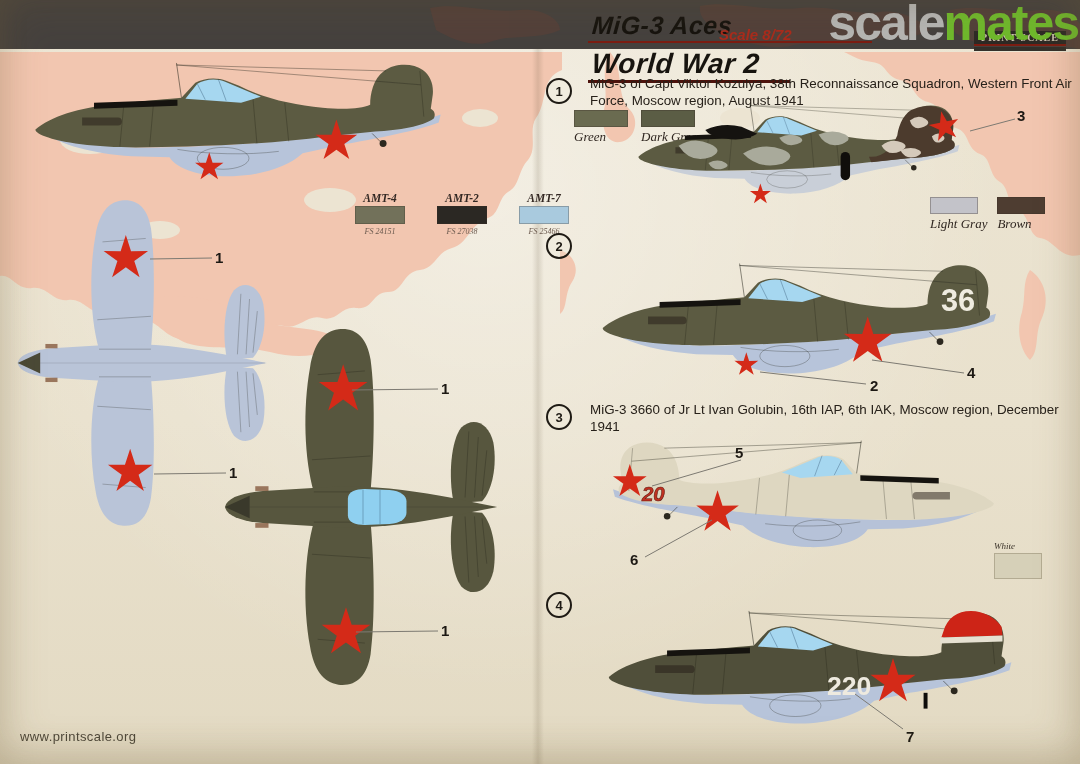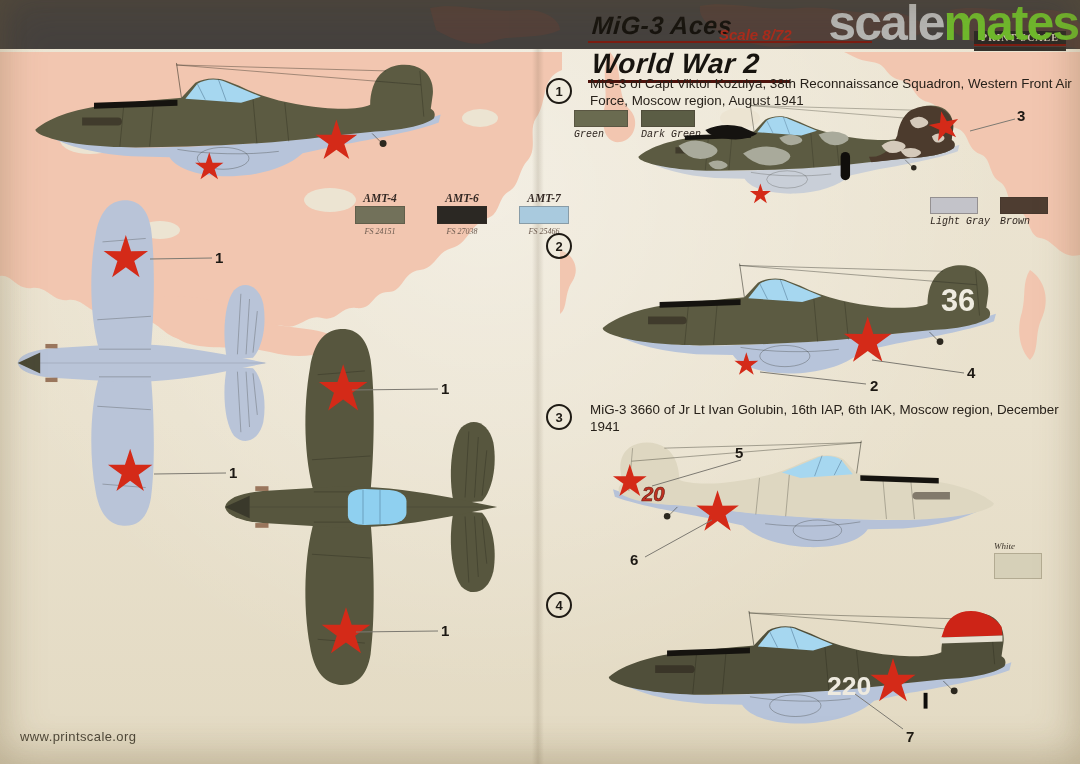--- a/index.html
+++ b/index.html
@@ -34,21 +34,21 @@
   
   .circ{width:22px;height:22px;border:2px solid #1e1a14;border-radius:50%;z-index:12;
     font-size:13px;font-weight:bold;color:#1e1a14;display:flex;align-items:center;justify-content:center;
     background:rgba(240,234,218,.25);}
   .etext{width:486px;z-index:12;font-size:13.4px;line-height:1.24;color:#27211a;}
   .etext b{font-weight:normal;}
   
   .swrow{display:flex;gap:13px;z-index:12;}
   .swcol{text-align:left;}
   .sw{width:52px;height:15px;border:1px solid rgba(60,50,40,.35);}
-  .swlab{font-family:Liberation Mono, monospace;font-style:italic;font-size:10px;color:#2f2620;margin-top:2px;}
+  .swlab{font-family:Liberation Serif, serif;font-style:italic;font-size:13px;color:#2f2620;margin-top:2px;}
   .amt{display:flex;gap:14px;z-index:12;}
   .amtcol{width:68px;text-align:center;}
   .amtname{font-family:"Liberation Serif",serif;font-weight:bold;font-style:italic;font-size:11.5px;color:#332823;}
   .amtsw{width:48px;height:16px;margin:2px auto 0;border:1px solid rgba(60,50,40,.3);}
   .amtfs{font-family:"Liberation Serif",serif;font-style:italic;font-size:8px;color:#6b5a4e;margin-top:3px;}
   .whitecol{z-index:12;}
   .whitelab{font-family:"Liberation Serif",serif;font-style:italic;font-size:9px;color:#3a3229;}
   .whitesw{width:46px;height:24px;margin-top:2px;border:1px solid #b3ab92;}
   
   .callout{z-index:40;font-size:15px;font-weight:bold;color:#1c1813;}
@@ -199,21 +199,21 @@
     <use href="#star5" transform="translate(132,333) scale(2.7)"></use>
   </svg>
 
   <div class="abs amt" style="left:346px;top:192px">
     <div class="amtcol">
       <div class="amtname">AMT-4</div>
       <div class="amtsw" style="background: rgb(114, 113, 90);"></div>
       <div class="amtfs">FS 24151</div>
     </div>
     <div class="amtcol">
-      <div class="amtname">AMT-6</div>
+      <div class="amtname">AMT-2</div>
       <div class="amtsw" style="background: rgb(43, 40, 35);"></div>
       <div class="amtfs">FS 27038</div>
     </div>
     <div class="amtcol">
       <div class="amtname">AMT-7</div>
       <div class="amtsw" style="background: rgb(169, 202, 222);"></div>
       <div class="amtfs">FS 25466</div>
     </div>
   </div>
 

